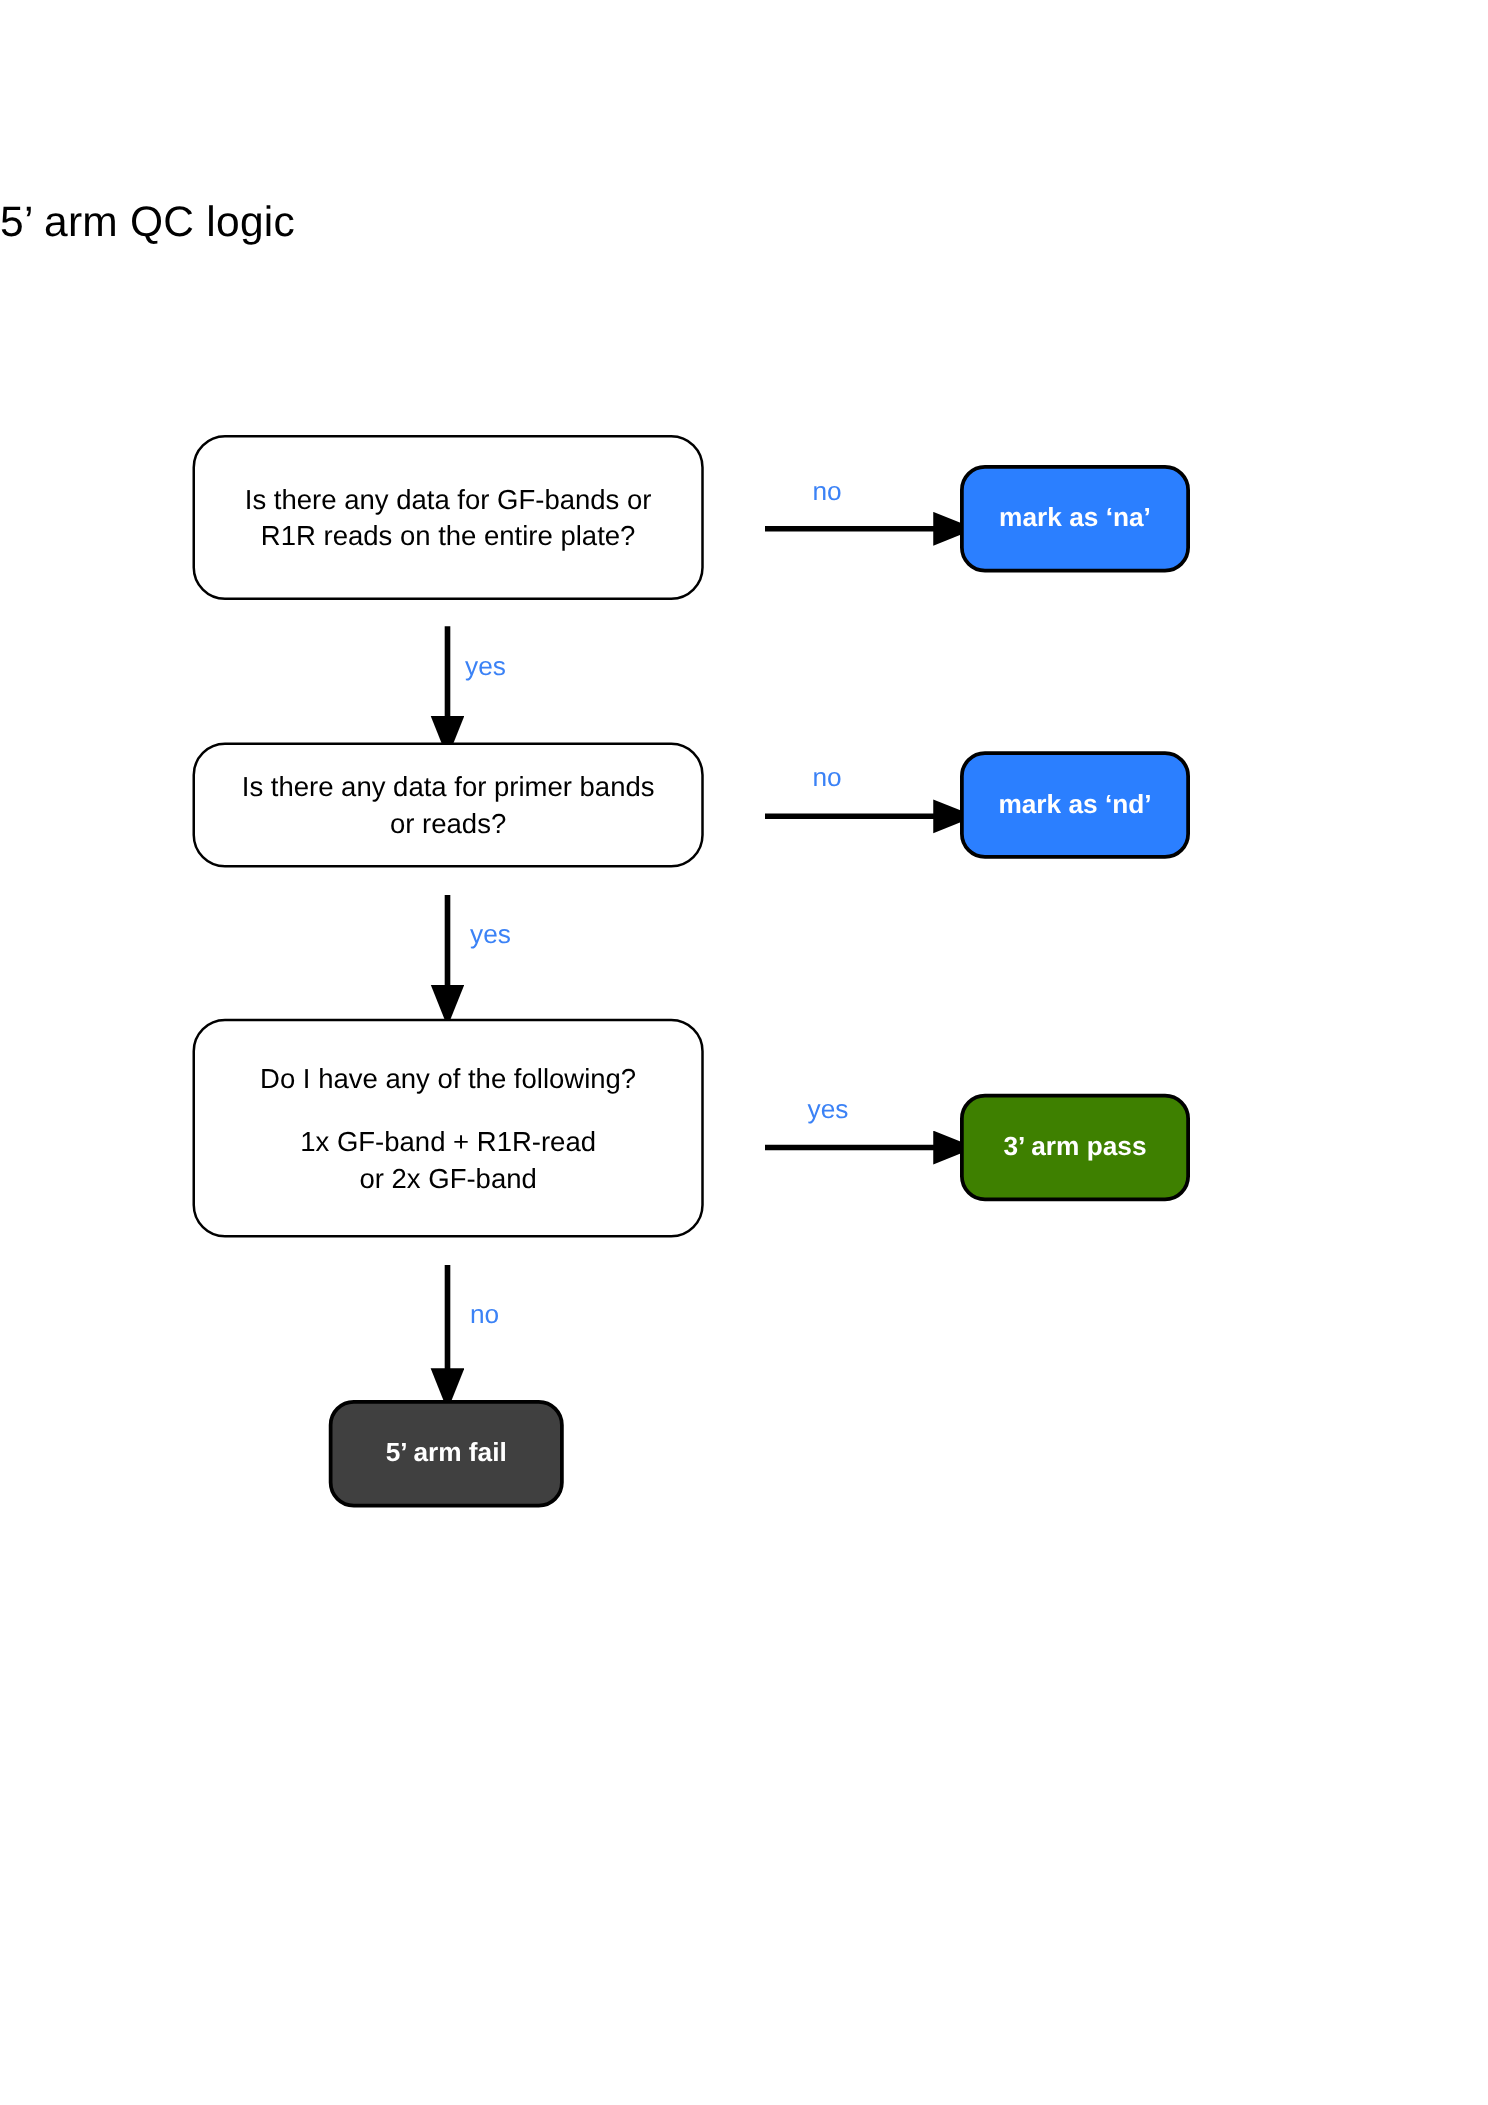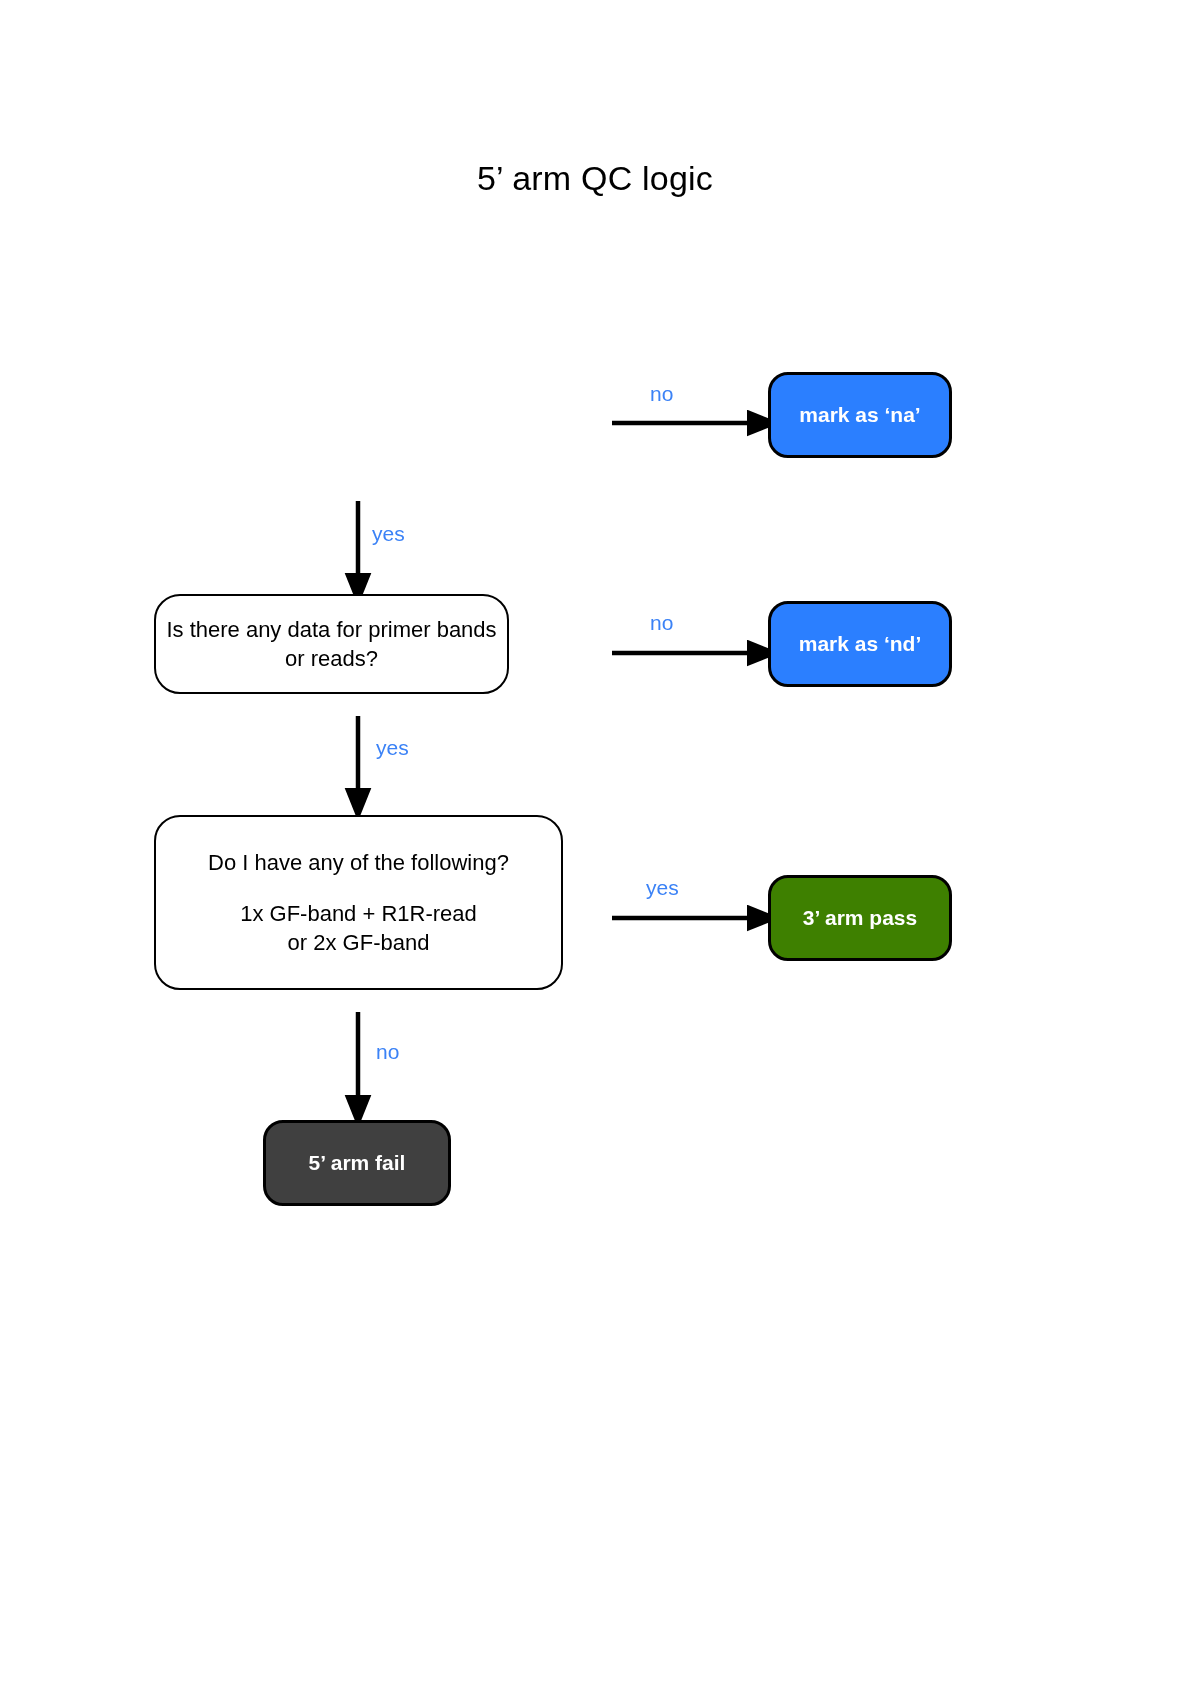--- a/index.html
+++ b/index.html
@@ -21,21 +21,21 @@
     left: 0; top: 0;
     width: 1190px;
     height: 1684px;
   }
 
   .page-title {
     position: absolute;
     left: 0;
     top: 158px;
     width: 1190px;
-    text-align: center;
+    text-align: left;
     font-size: 34px;
     line-height: 40px;
     color: #000;
     letter-spacing: 0.2px;
   }
 
   
   .decision {
     position: absolute;
     box-sizing: border-box;
@@ -48,21 +48,21 @@
     justify-content: center;
     text-align: center;
     font-size: 22px;
     line-height: 29px;
     padding: 6px 16px;
   }
   .decision .line { display: block; white-space: nowrap; }
   .decision .spacer { display: block; height: 22px; }
 
   #decision-1 { left: 154px; top: 348px; width: 409px; height: 132px; }
-  #decision-2 { left: 154px; top: 594px; width: 355px; height: 100px; }
+  #decision-2 { left: 154px; top: 594px; width: 409px; height: 100px; }
   #decision-3 { left: 154px; top: 815px; width: 409px; height: 175px; }
 
   
   .terminal {
     position: absolute;
     box-sizing: border-box;
     border: 3px solid #000000;
     border-radius: 20px;
     display: flex;
     align-items: center;
@@ -129,20 +129,24 @@
     <line x1="358" y1="1012" x2="358" y2="1100" stroke="#000000" stroke-width="4.5" marker-end="url(#arrowhead)"></line>
   </svg>
 
   <div class="edge-label" id="label-no-1">no</div>
   <div class="edge-label" id="label-yes-1">yes</div>
   <div class="edge-label" id="label-no-2">no</div>
   <div class="edge-label" id="label-yes-2">yes</div>
   <div class="edge-label" id="label-yes-3">yes</div>
   <div class="edge-label" id="label-no-3">no</div>
 
+  <div class="decision" id="decision-1">
+    <span class="line">Is there any data for GF-bands or</span>
+    <span class="line">R1R reads on the entire plate?</span>
+  </div>
 
   <div class="decision" id="decision-2">
     <span class="line">Is there any data for primer bands</span>
     <span class="line">or reads?</span>
   </div>
 
   <div class="decision" id="decision-3">
     <span class="line">Do I have any of the following?</span>
     <span class="spacer"></span>
     <span class="line">1x GF-band + R1R-read</span>

